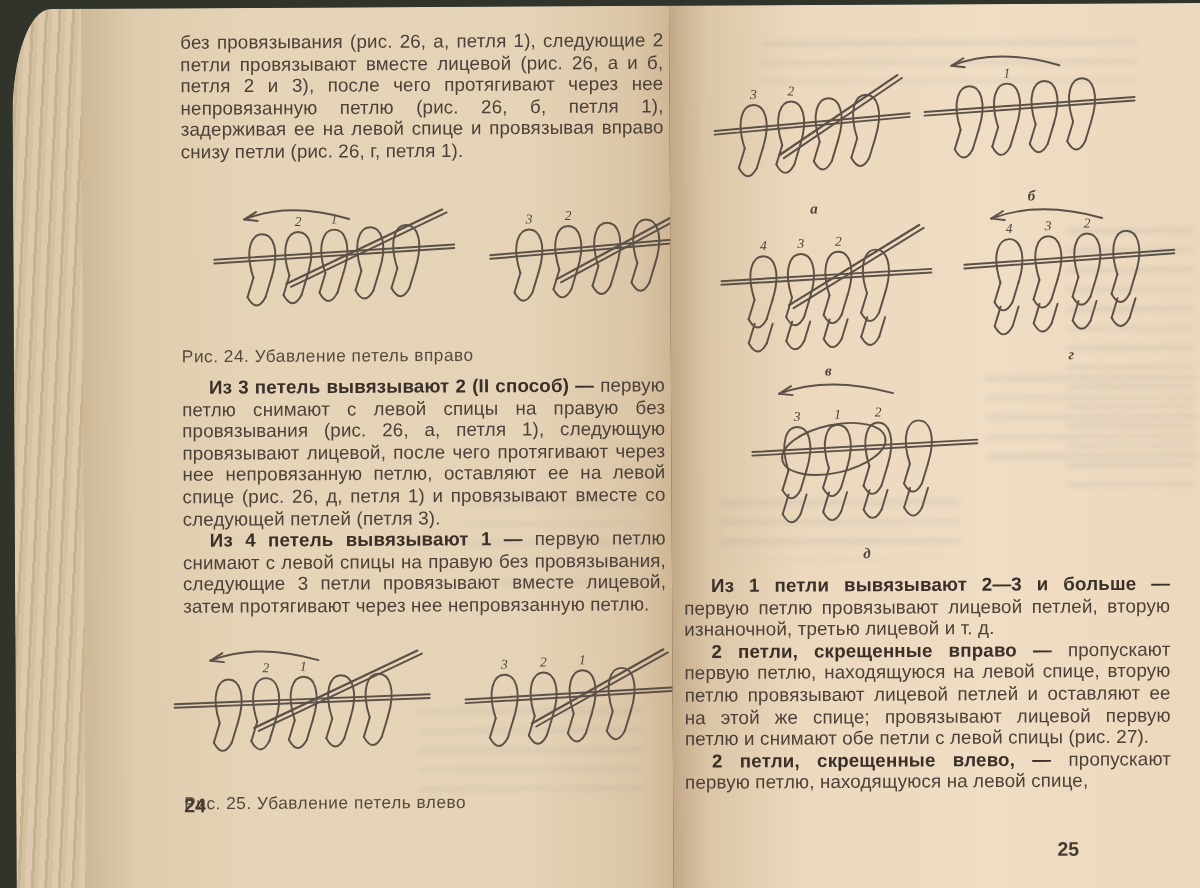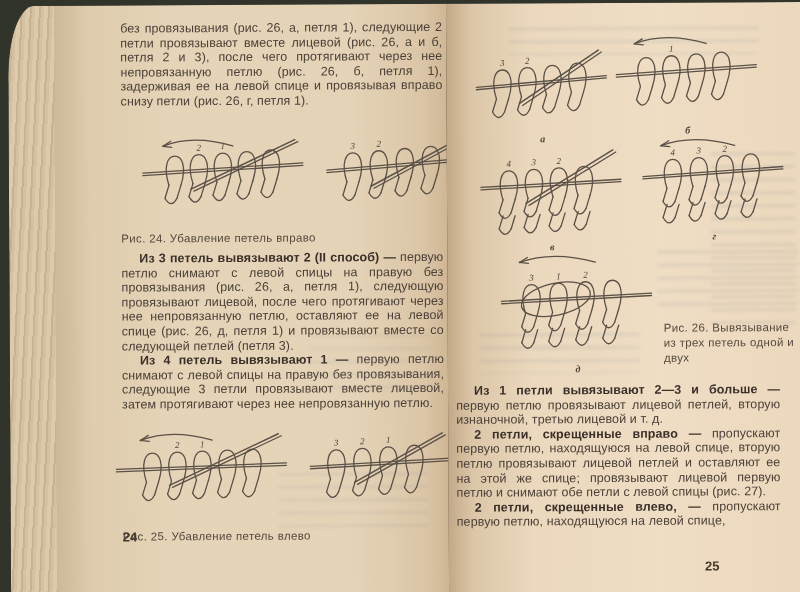--- a/index.html
+++ b/index.html
@@ -348,21 +348,20 @@
         <path d="M 105 85.25 q 6 11 12 0" fill="none" stroke="#5b5147" stroke-width="1.3" stroke-linecap="round"></path>
         <text x="34" y="27.299999999999997" font-size="9" font-style="italic" fill="#4e443a" text-anchor="middle" font-family="Liberation Serif, serif">3</text>
         <text x="61" y="25.950000000000003" font-size="9" font-style="italic" fill="#4e443a" text-anchor="middle" font-family="Liberation Serif, serif">1</text>
         <text x="88" y="24.6" font-size="9" font-style="italic" fill="#4e443a" text-anchor="middle" font-family="Liberation Serif, serif">2</text>
         <path d="M 98 9 Q 55 -3 22 9" fill="none" stroke="#5b5147" stroke-width="1.3" stroke-linecap="round"></path>
         <path d="M 22 9 l 8 -5 M 22 9 l 9 1" fill="none" stroke="#5b5147" stroke-width="1.3" stroke-linecap="round"></path>
         <ellipse cx="58.3" cy="46" rx="35.1" ry="16" transform="rotate(-12 58.3 46)" fill="none" stroke="#5b5147" stroke-width="1.3" stroke-linecap="round"></ellipse>
         <text x="80" y="119" font-size="10" font-style="italic" font-weight="bold" fill="#4e443a" text-anchor="middle" font-family="Liberation Serif, serif">д</text>
       </svg>
 
-    <div class="caption" style="left:216px;top:318px;width:135px">Рис. 26. Вывязывание из трех петель одной и двух</div>
 
     <div class="textcol" style="left:8px;top:380px;width:324px">
       <p class="para"><b class="lead">Из 1 петли вывязывают 2—3 и больше — </b><span>первую петлю провязывают лицевой петлей, вторую изнаночной, третью лицевой и т. д.</span></p>
       <p class="para"><b class="lead">2 петли, скрещенные вправо — </b><span>пропускают первую петлю, находящуюся на левой спице, вторую петлю провязывают лицевой петлей и оставляют ее на этой же спице; провязывают лицевой первую петлю и снимают обе петли с левой спицы (рис. 27).</span></p>
       <p class="para"><b class="lead">2 петли, скрещенные влево, — </b><span>пропускают первую петлю, находящуюся на левой спице,</span></p>
     </div>
 
     <div class="pagenum" style="left:256px;top:556px">25</div>
   </div>
 

